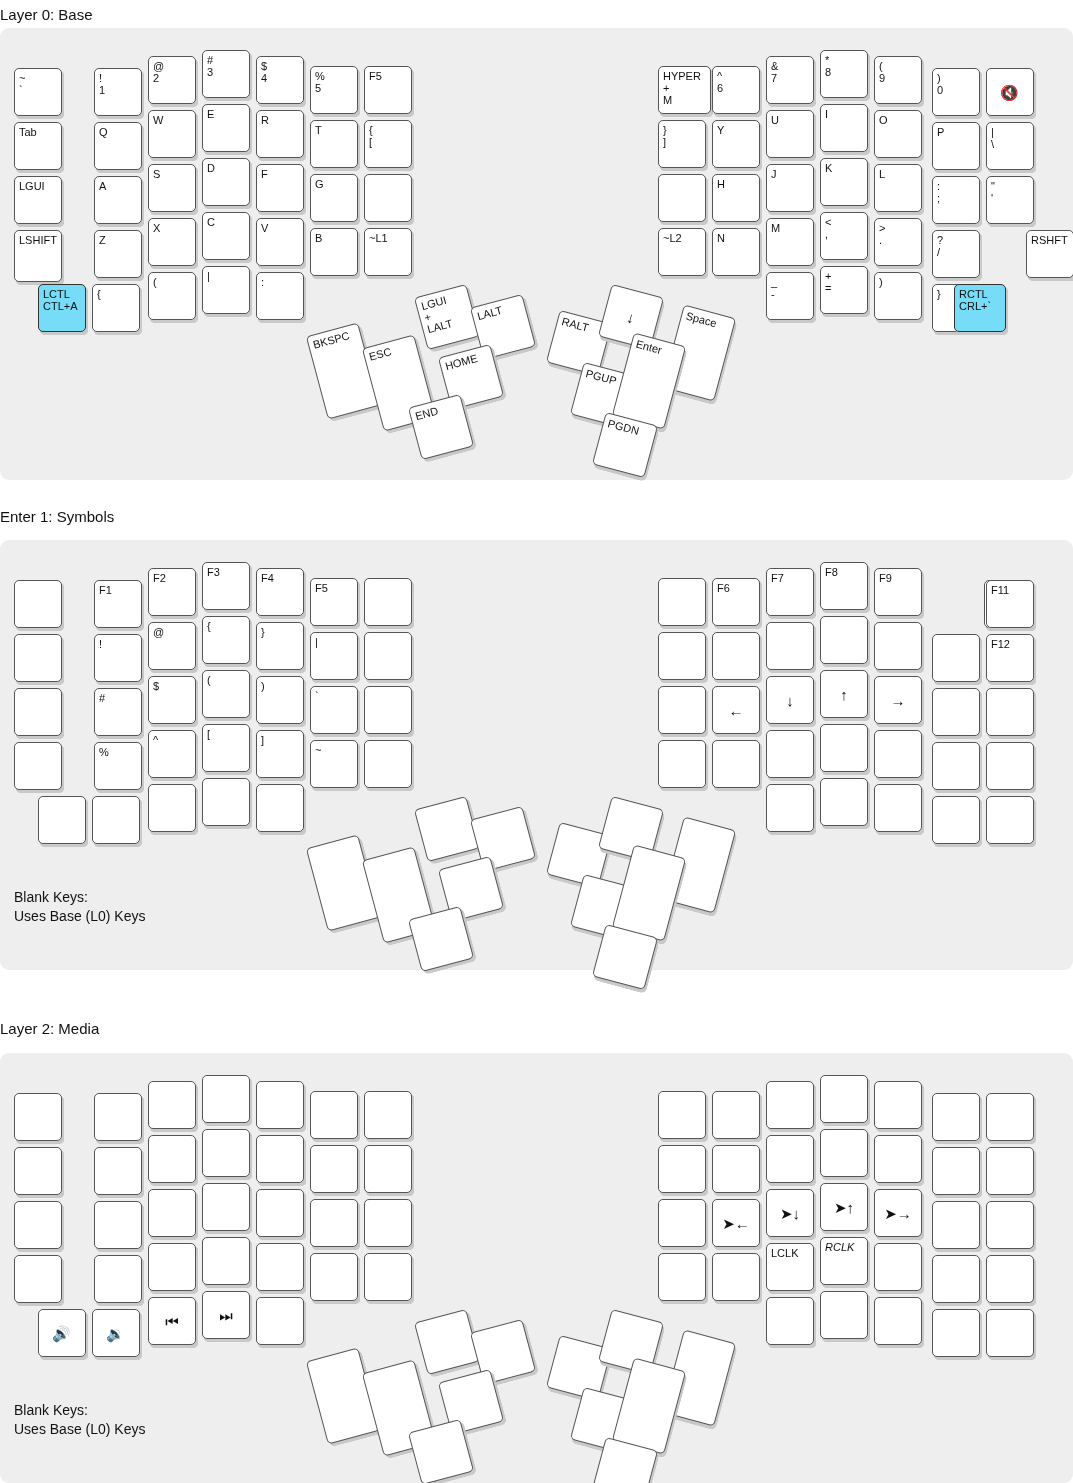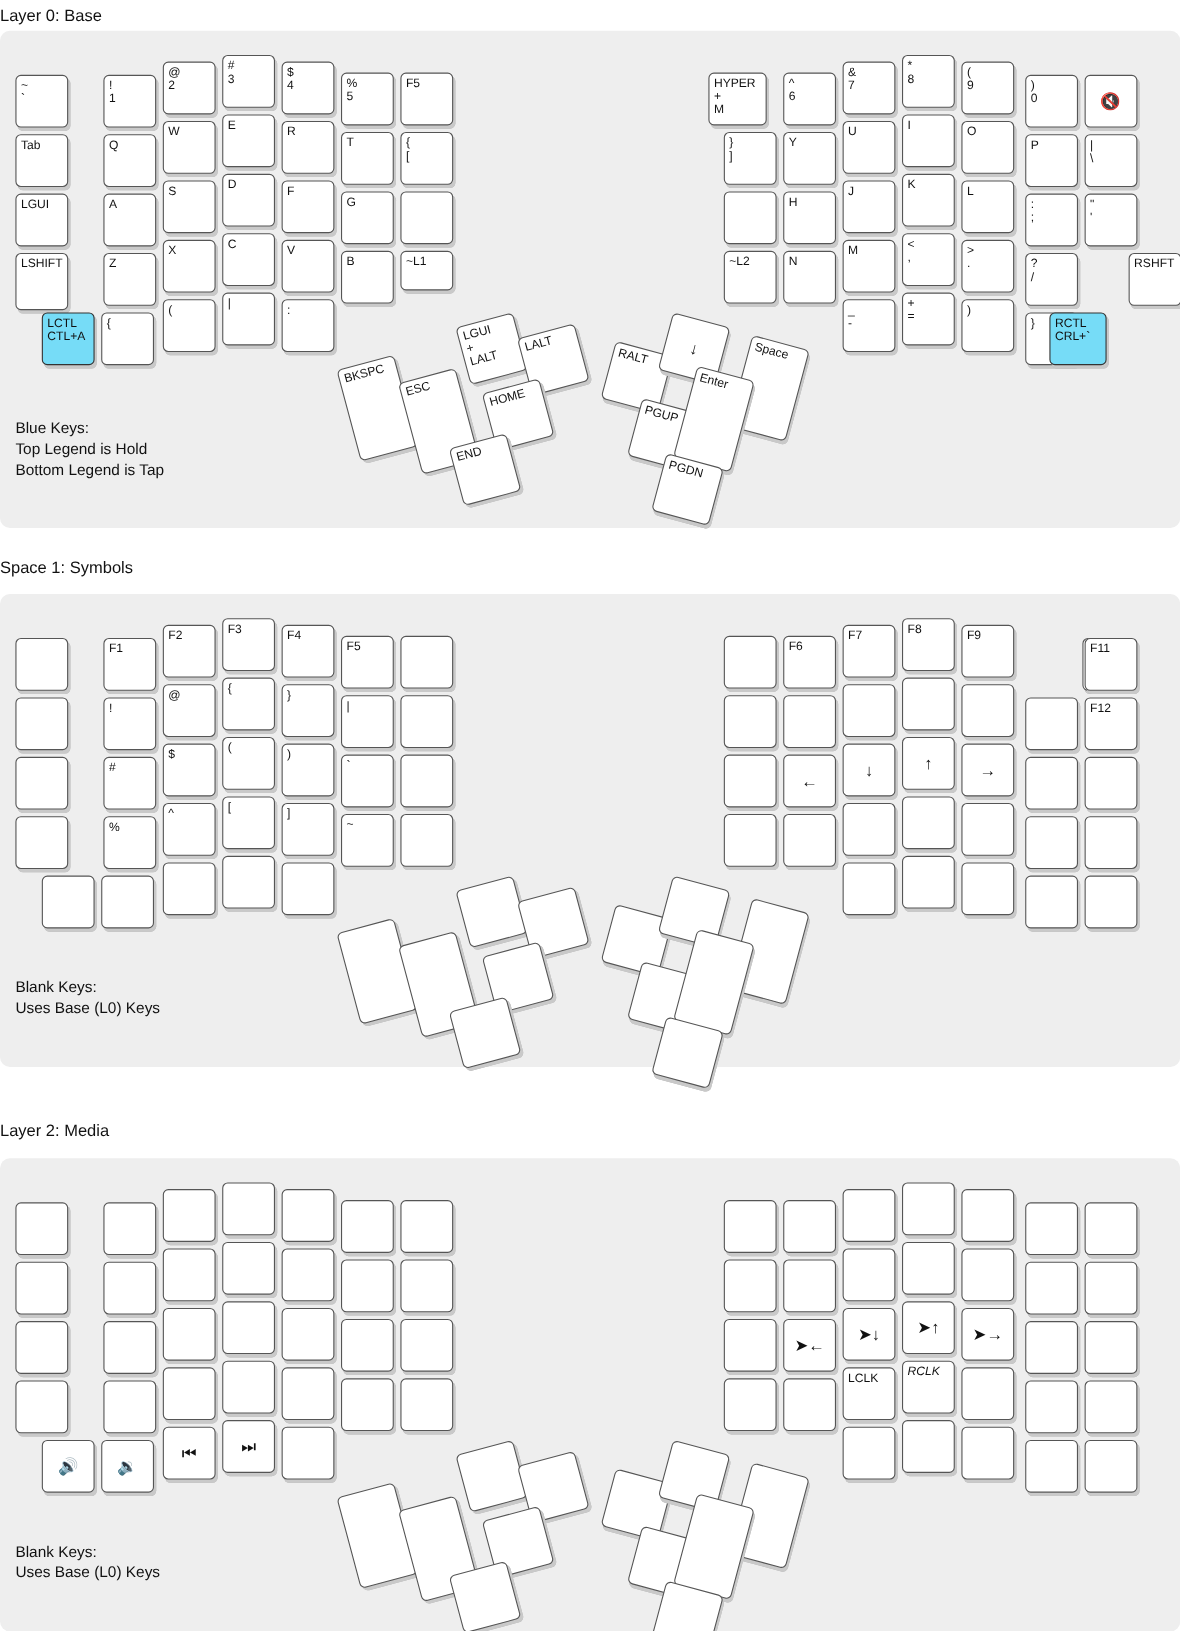--- a/index.html
+++ b/index.html
@@ -120,40 +120,40 @@
         </div>
         <div class="key" style="left: 202px; top: 184px; width: 48px; height: 48px;">
           <span class="lg l0">C</span>
         </div>
         <div class="key" style="left: 256px; top: 190px; width: 48px; height: 48px;">
           <span class="lg l0">V</span>
         </div>
         <div class="key" style="left: 310px; top: 200px; width: 48px; height: 48px;">
           <span class="lg l0">B</span>
         </div>
-        <div class="key" style="left: 364px; top: 200px; width: 48px; height: 36px;">
+        <div class="key" style="left: 364px; top: 200px; width: 48px; height: 48px;">
           <span class="lg l0">~L1</span>
         </div>
         <div class="key blue" style="left: 38px; top: 256px; width: 48px; height: 48px;">
           <span class="lg l0">LCTL</span>
           <span class="lg l1">CTL+A</span>
         </div>
         <div class="key" style="left: 92px; top: 256px; width: 48px; height: 48px;">
           <span class="lg l0">{</span>
         </div>
         <div class="key" style="left: 148px; top: 244px; width: 48px; height: 48px;">
           <span class="lg l0">(</span>
         </div>
         <div class="key" style="left: 202px; top: 238px; width: 48px; height: 48px;">
           <span class="lg l0">|</span>
         </div>
         <div class="key" style="left: 256px; top: 244px; width: 48px; height: 48px;">
           <span class="lg l0">:</span>
         </div>
-        <div class="key" style="left: 644px; top: 38px; width: 53px; height: 48px;">
+        <div class="key" style="left: 658px; top: 38px; width: 53px; height: 48px;">
           <span class="lg l0">HYPER</span>
           <span class="lg l1">+</span>
           <span class="lg l2">M</span>
         </div>
         <div class="key" style="left: 712px; top: 38px; width: 48px; height: 48px;">
           <span class="lg l0">^</span>
           <span class="lg l1">6</span>
         </div>
         <div class="key" style="left: 766px; top: 28px; width: 48px; height: 48px;">
           <span class="lg l0">&amp;</span>
@@ -292,26 +292,23 @@
         <div class="key" style="left: 576px; top: 340px; width: 54px; height: 54px; transform: rotate(15deg);">
           <span class="lg l0">PGUP</span>
         </div>
         <div class="key" style="left: 622px; top: 310px; width: 54px; height: 86px; transform: rotate(15deg);">
           <span class="lg l0">Enter</span>
         </div>
         <div class="key" style="left: 598px; top: 390px; width: 54px; height: 54px; transform: rotate(15deg);">
           <span class="lg l0">PGDN</span>
         </div>
       </div>
-    <div class="note" style="left:14px;top:352px;">Blue Keys:
-Top Legend is Hold
-Bottom Legend is Tap</div>
   </div>
 
-  <div class="layer-title" style="left:0px;top:508px;">Space 1: Symbols</div>
+  <div class="layer-title" style="left:0px;top:508px;">Enter 1: Symbols</div>
   <div class="layer-panel" style="left:0px;top:540px;width:1073px;height:430px;">
     <div class="kb" id="kb1">
         <div class="key" style="left: 14px; top: 40px; width: 48px; height: 48px;"></div>
         <div class="key" style="left: 94px; top: 40px; width: 48px; height: 48px;">
           <span class="lg l0">F1</span>
         </div>
         <div class="key" style="left: 148px; top: 28px; width: 48px; height: 48px;">
           <span class="lg l0">F2</span>
         </div>
         <div class="key" style="left: 202px; top: 22px; width: 48px; height: 48px;">

